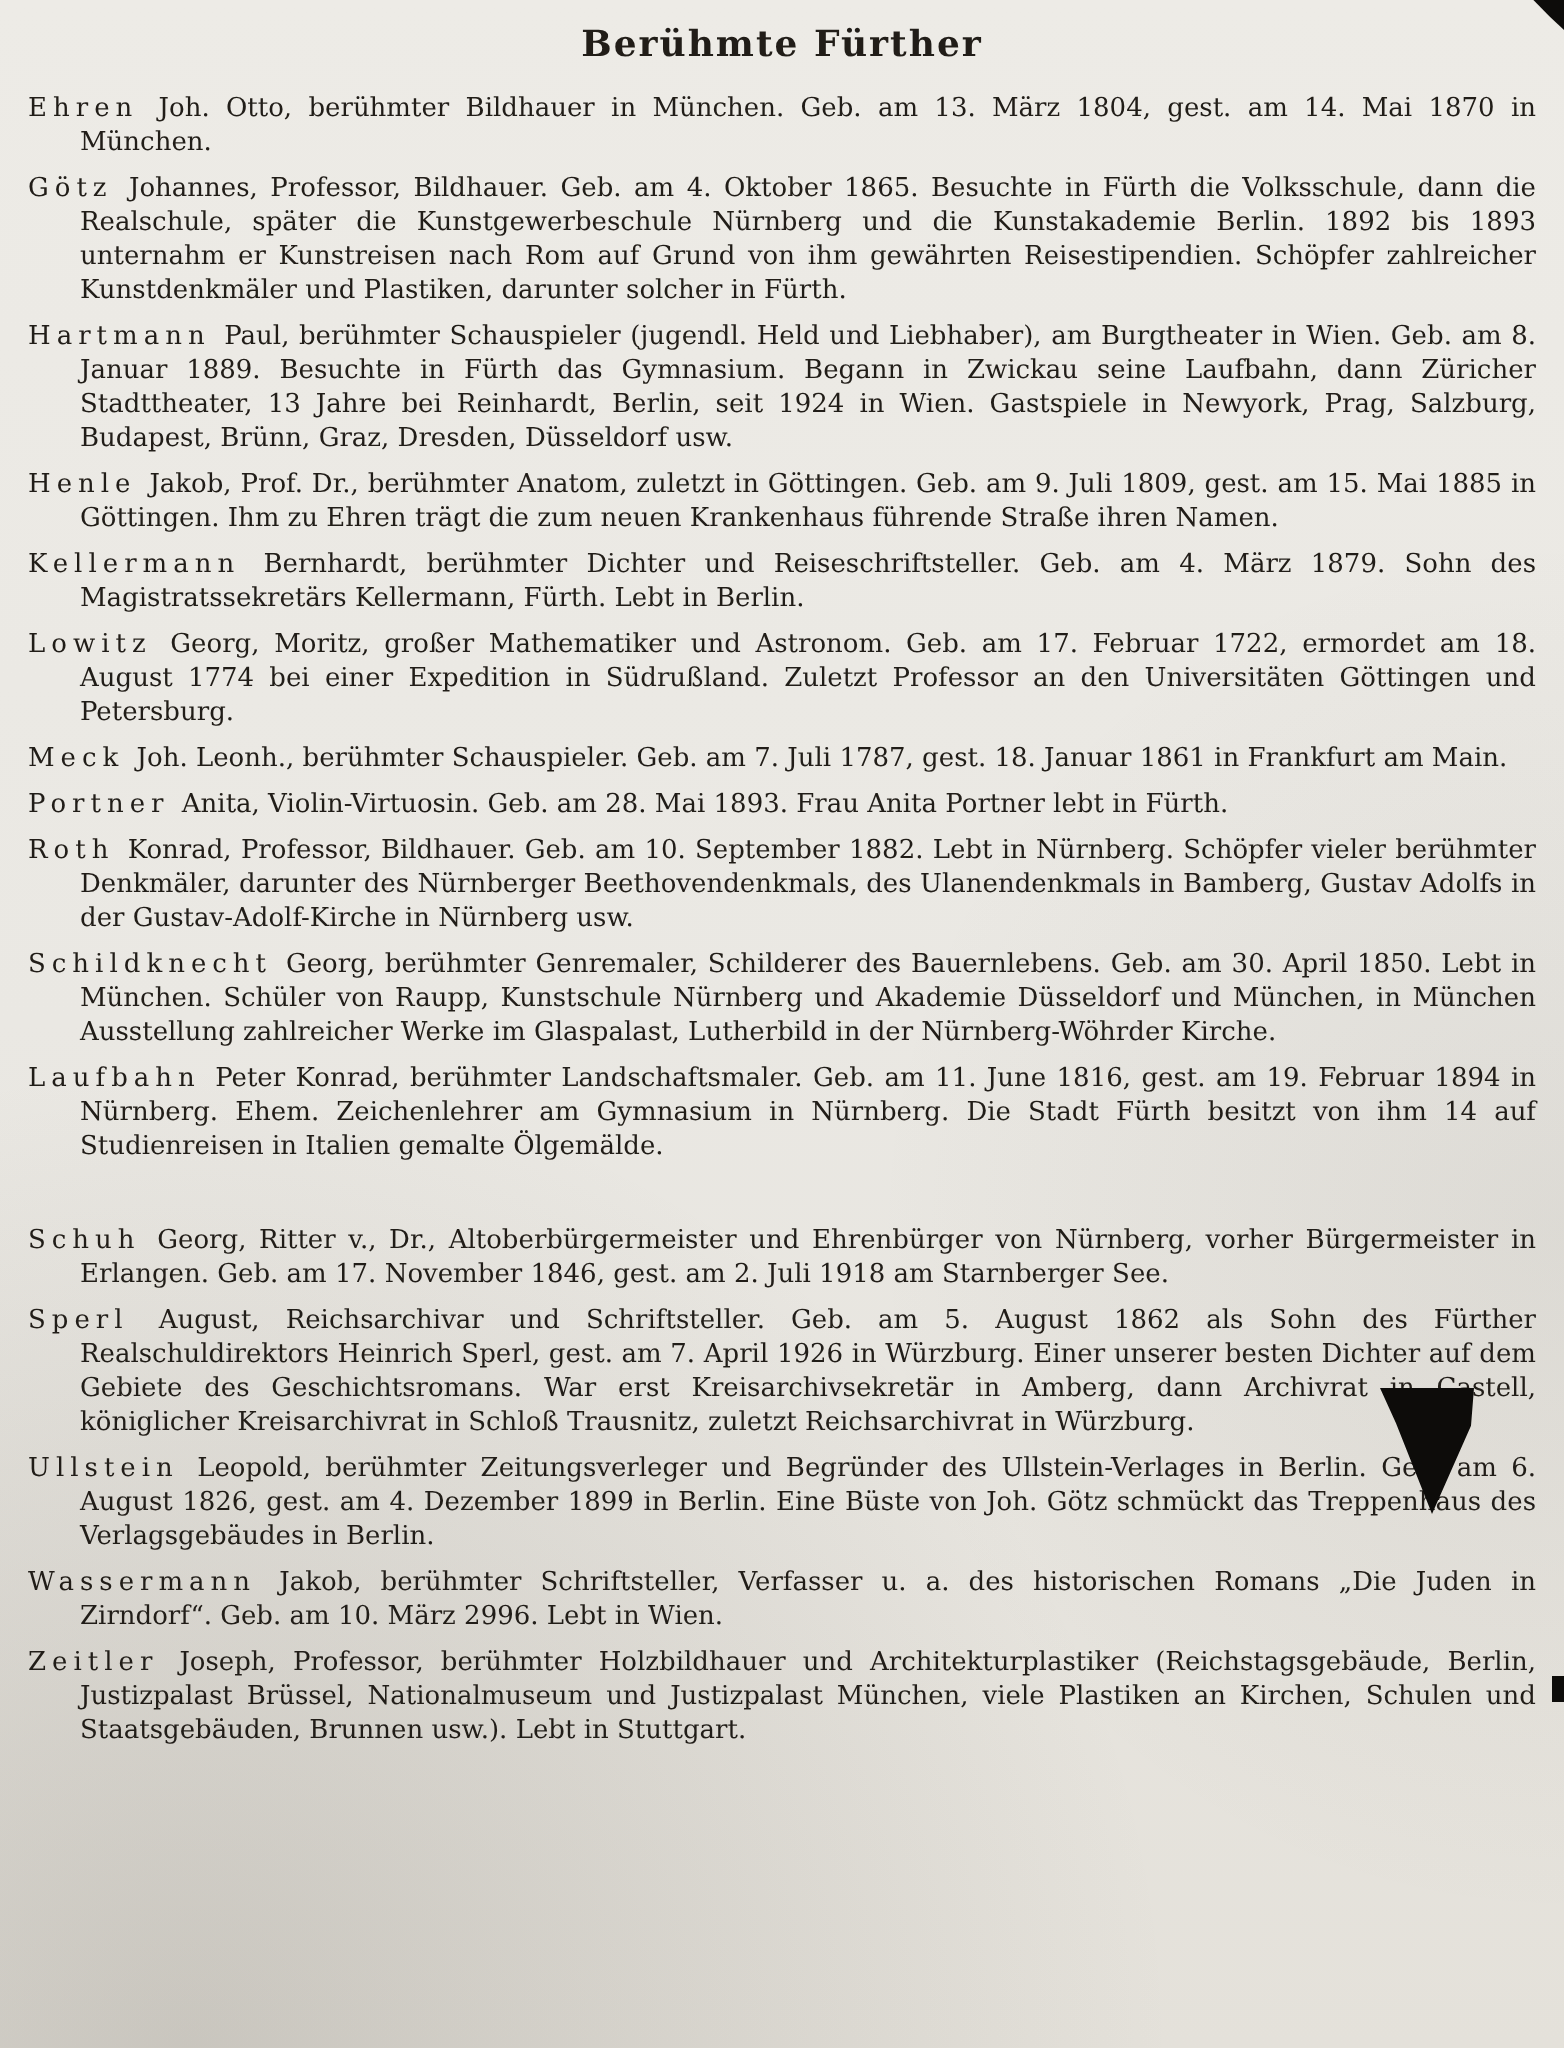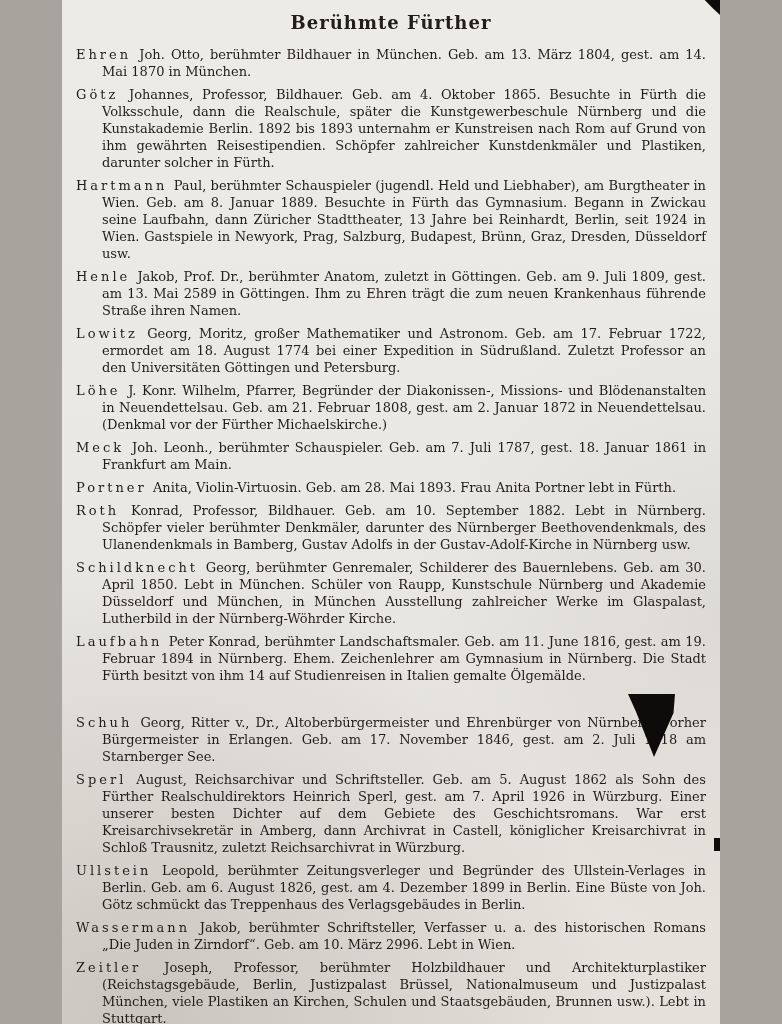--- a/index.html
+++ b/index.html
@@ -1,20 +1,20 @@
 <!DOCTYPE html>
 <html lang="de"><head>
 <meta charset="utf-8">
 <style>
   * { margin: 0; padding: 0; box-sizing: border-box; }
   html, body { background: #a8a49d; }
 
   .scan-page {
     position: relative;
-    width: 658px;
+    width: 782px;
     height: 1024px;
     margin: 0 auto;
     overflow: hidden;
     color: #211d18;
     background:
       radial-gradient(circle at 12% 100%, rgba(60,55,45,0.16), rgba(60,55,45,0) 40%),
       radial-gradient(circle at 100% 60%, rgba(60,55,45,0.07), rgba(60,55,45,0) 35%),
       linear-gradient(180deg, #edebe6 0%, #eae8e3 50%, #e4e1da 100%);
     font-family: "DejaVu Serif", "Liberation Serif", serif;
   }
@@ -64,23 +64,23 @@
 </head>
 <body>
 
 <div class="scan-page">
   <div class="content">
     <h1 class="doc-title">Berühmte Fürther</h1>
     <div class="entries">
         <p class="entry"><span class="entry-name">Ehren</span><span class="entry-text"> Joh. Otto, berühmter Bildhauer in München. Geb. am 13. März 1804, gest. am 14. Mai 1870 in München.</span></p>
         <p class="entry"><span class="entry-name">Götz</span><span class="entry-text"> Johannes, Professor, Bildhauer. Geb. am 4. Oktober 1865. Besuchte in Fürth die Volksschule, dann die Realschule, später die Kunstgewerbeschule Nürnberg und die Kunstakademie Berlin. 1892 bis 1893 unternahm er Kunstreisen nach Rom auf Grund von ihm gewährten Reisestipendien. Schöpfer zahlreicher Kunstdenkmäler und Plastiken, darunter solcher in Fürth.</span></p>
         <p class="entry"><span class="entry-name">Hartmann</span><span class="entry-text"> Paul, berühmter Schauspieler (jugendl. Held und Liebhaber), am Burgtheater in Wien. Geb. am 8. Januar 1889. Besuchte in Fürth das Gymnasium. Begann in Zwickau seine Laufbahn, dann Züricher Stadttheater, 13 Jahre bei Reinhardt, Berlin, seit 1924 in Wien. Gastspiele in Newyork, Prag, Salzburg, Budapest, Brünn, Graz, Dresden, Düsseldorf usw.</span></p>
-        <p class="entry"><span class="entry-name">Henle</span><span class="entry-text"> Jakob, Prof. Dr., berühmter Anatom, zuletzt in Göttingen. Geb. am 9. Juli 1809, gest. am 13. Mai 2589 in Göttingen. Ihm zu Ehren trägt die zum neuen Krankenhaus führende Straße ihren Namen.</span></p>
+        <p class="entry"><span class="entry-name">Henle</span><span class="entry-text"> Jakob, Prof. Dr., berühmter Anatom, zuletzt in Göttingen. Geb. am 9. Juli 1809, gest. am 15. Mai 1885 in Göttingen. Ihm zu Ehren trägt die zum neuen Krankenhaus führende Straße ihren Namen.</span></p>
+        <p class="entry"><span class="entry-name">Kellermann</span><span class="entry-text"> Bernhardt, berühmter Dichter und Reiseschriftsteller. Geb. am 4. März 1879. Sohn des Magistratssekretärs Kellermann, Fürth. Lebt in Berlin.</span></p>
         <p class="entry"><span class="entry-name">Lowitz</span><span class="entry-text"> Georg, Moritz, großer Mathematiker und Astronom. Geb. am 17. Februar 1722, ermordet am 18. August 1774 bei einer Expedition in Südrußland. Zuletzt Professor an den Universitäten Göttingen und Petersburg.</span></p>
-        <p class="entry"><span class="entry-name">Löhe</span><span class="entry-text"> J. Konr. Wilhelm, Pfarrer, Begründer der Diakonissen-, Missions- und Blödenanstalten in Neuendettelsau. Geb. am 21. Februar 1808, gest. am 2. Januar 1872 in Neuendettelsau. (Denkmal vor der Fürther Michaelskirche.)</span></p>
         <p class="entry"><span class="entry-name">Meck</span><span class="entry-text"> Joh. Leonh., berühmter Schauspieler. Geb. am 7. Juli 1787, gest. 18. Januar 1861 in Frankfurt am Main.</span></p>
         <p class="entry"><span class="entry-name">Portner</span><span class="entry-text"> Anita, Violin-Virtuosin. Geb. am 28. Mai 1893. Frau Anita Portner lebt in Fürth.</span></p>
         <p class="entry"><span class="entry-name">Roth</span><span class="entry-text"> Konrad, Professor, Bildhauer. Geb. am 10. September 1882. Lebt in Nürnberg. Schöpfer vieler berühmter Denkmäler, darunter des Nürnberger Beethovendenkmals, des Ulanendenkmals in Bamberg, Gustav Adolfs in der Gustav-Adolf-Kirche in Nürnberg usw.</span></p>
         <p class="entry"><span class="entry-name">Schildknecht</span><span class="entry-text"> Georg, berühmter Genremaler, Schilderer des Bauernlebens. Geb. am 30. April 1850. Lebt in München. Schüler von Raupp, Kunstschule Nürnberg und Akademie Düsseldorf und München, in München Ausstellung zahlreicher Werke im Glaspalast, Lutherbild in der Nürnberg-Wöhrder Kirche.</span></p>
         <p class="entry"><span class="entry-name">Laufbahn</span><span class="entry-text"> Peter Konrad, berühmter Landschaftsmaler. Geb. am 11. June 1816, gest. am 19. Februar 1894 in Nürnberg. Ehem. Zeichenlehrer am Gymnasium in Nürnberg. Die Stadt Fürth besitzt von ihm 14 auf Studienreisen in Italien gemalte Ölgemälde.</span></p>
       </div>
     <div class="section-gap"></div>
     <div class="entries">
         <p class="entry"><span class="entry-name">Schuh</span><span class="entry-text"> Georg, Ritter v., Dr., Altoberbürgermeister und Ehrenbürger von Nürnberg, vorher Bürgermeister in Erlangen. Geb. am 17. November 1846, gest. am 2. Juli 1918 am Starnberger See.</span></p>
         <p class="entry"><span class="entry-name">Sperl</span><span class="entry-text"> August, Reichsarchivar und Schriftsteller. Geb. am 5. August 1862 als Sohn des Fürther Realschuldirektors Heinrich Sperl, gest. am 7. April 1926 in Würzburg. Einer unserer besten Dichter auf dem Gebiete des Geschichtsromans. War erst Kreisarchivsekretär in Amberg, dann Archivrat in Castell, königlicher Kreisarchivrat in Schloß Trausnitz, zuletzt Reichsarchivrat in Würzburg.</span></p>

